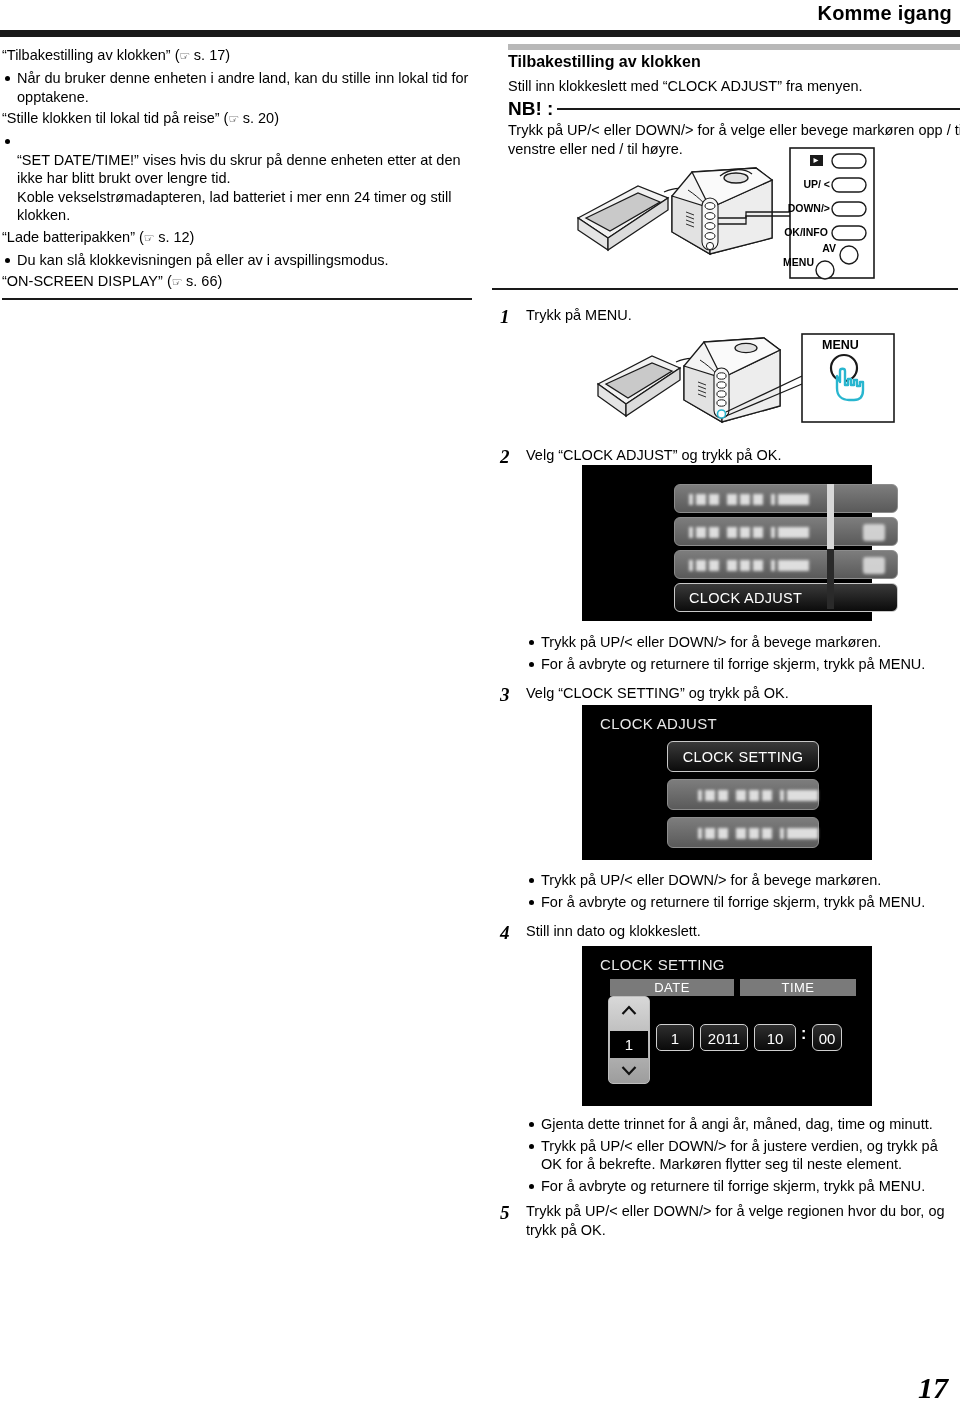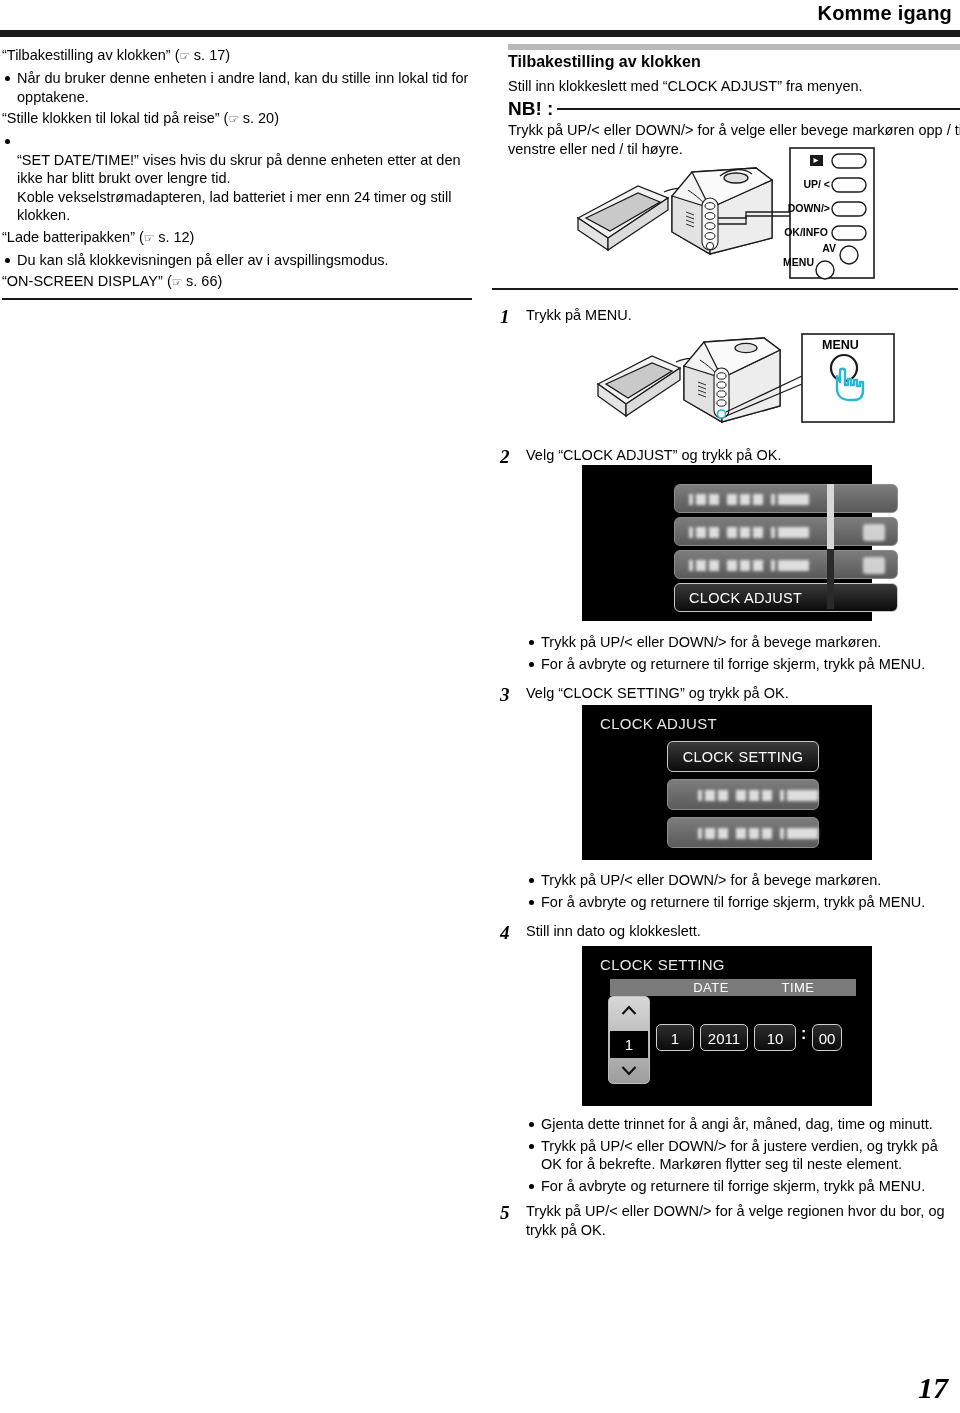--- a/index.html
+++ b/index.html
@@ -352,21 +352,21 @@
   </div>
 
   <div style="position:absolute;left:492px;top:916px;width:466px;" class="step">
     <div class="step-num">4</div>
     <div class="step-txt">Still inn dato og klokkeslett.</div>
   </div>
 
   <div class="lcd" style="position:absolute;left:582px;top:946px;width:290px;height:160px;">
     <div class="lcd-title">CLOCK SETTING</div>
 
-    <div class="cs-hdr" style="left:28px;top:33px;width:124px;padding-left:39px;">DATE</div>
+    <div class="cs-hdr" style="left:28px;top:33px;width:124px;">DATE</div>
     <div class="cs-hdr" style="left:158px;top:33px;width:116px;">TIME</div>
 
     <div class="spin" style="left:26px;top:50px;height:88px;">
       <svg class="chev" style="top:8px;" viewBox="0 0 17 11">
         <polyline points="2,9 8.5,2 15,9" fill="none" stroke="#111" stroke-width="2.2"></polyline>
       </svg>
       <div class="mid">1</div>
       <svg class="chev" style="top:68px;" viewBox="0 0 17 11">
         <polyline points="2,2 8.5,9 15,2" fill="none" stroke="#111" stroke-width="2.2"></polyline>
       </svg>

